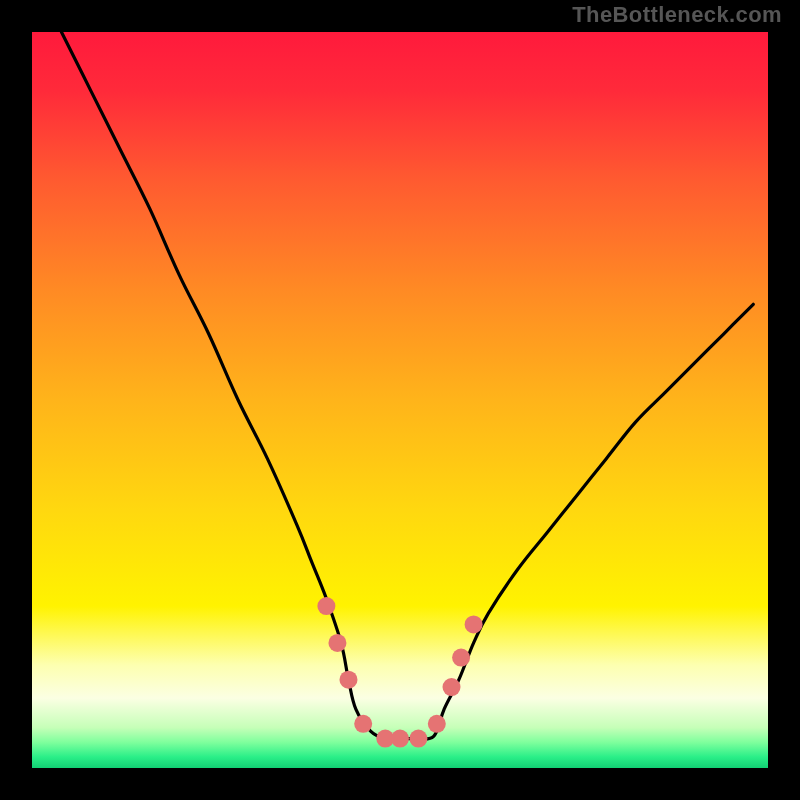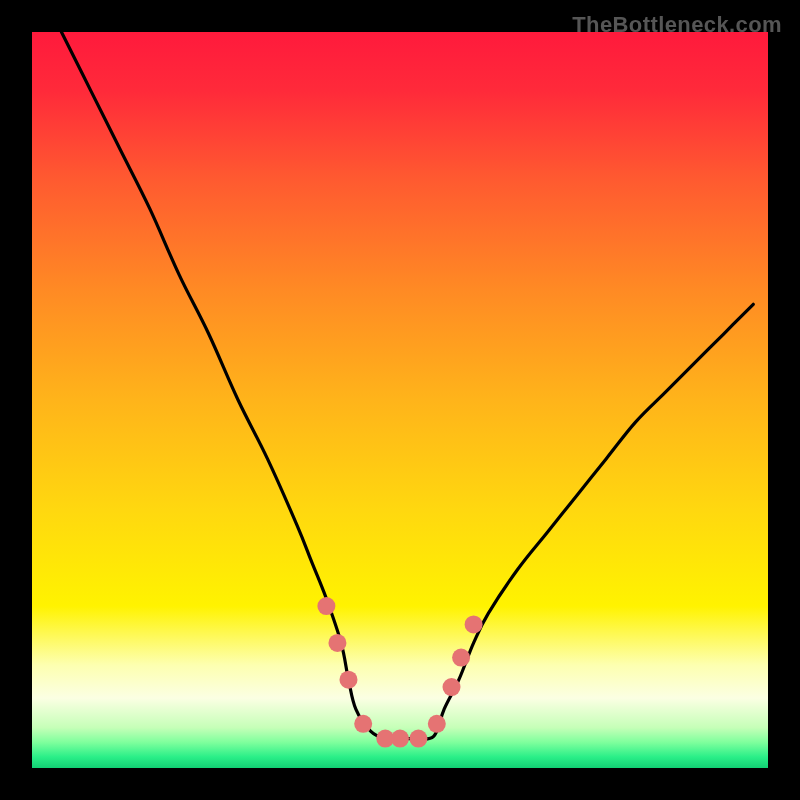--- a/index.html
+++ b/index.html
@@ -13,21 +13,21 @@
   .frame {
     position: absolute;
     top: 0;
     left: 0;
     width: 800px;
     height: 800px;
     background: #000;
   }
   .watermark {
     position: absolute;
-    top: 12px;
+    top: 2px;
     right: 18px;
     font-family: Arial, Helvetica, sans-serif;
     font-size: 22px;
     font-weight: 600;
     color: #565656;
     letter-spacing: 0.4px;
   }
   svg { display: block; }
 </style>
 </head>

